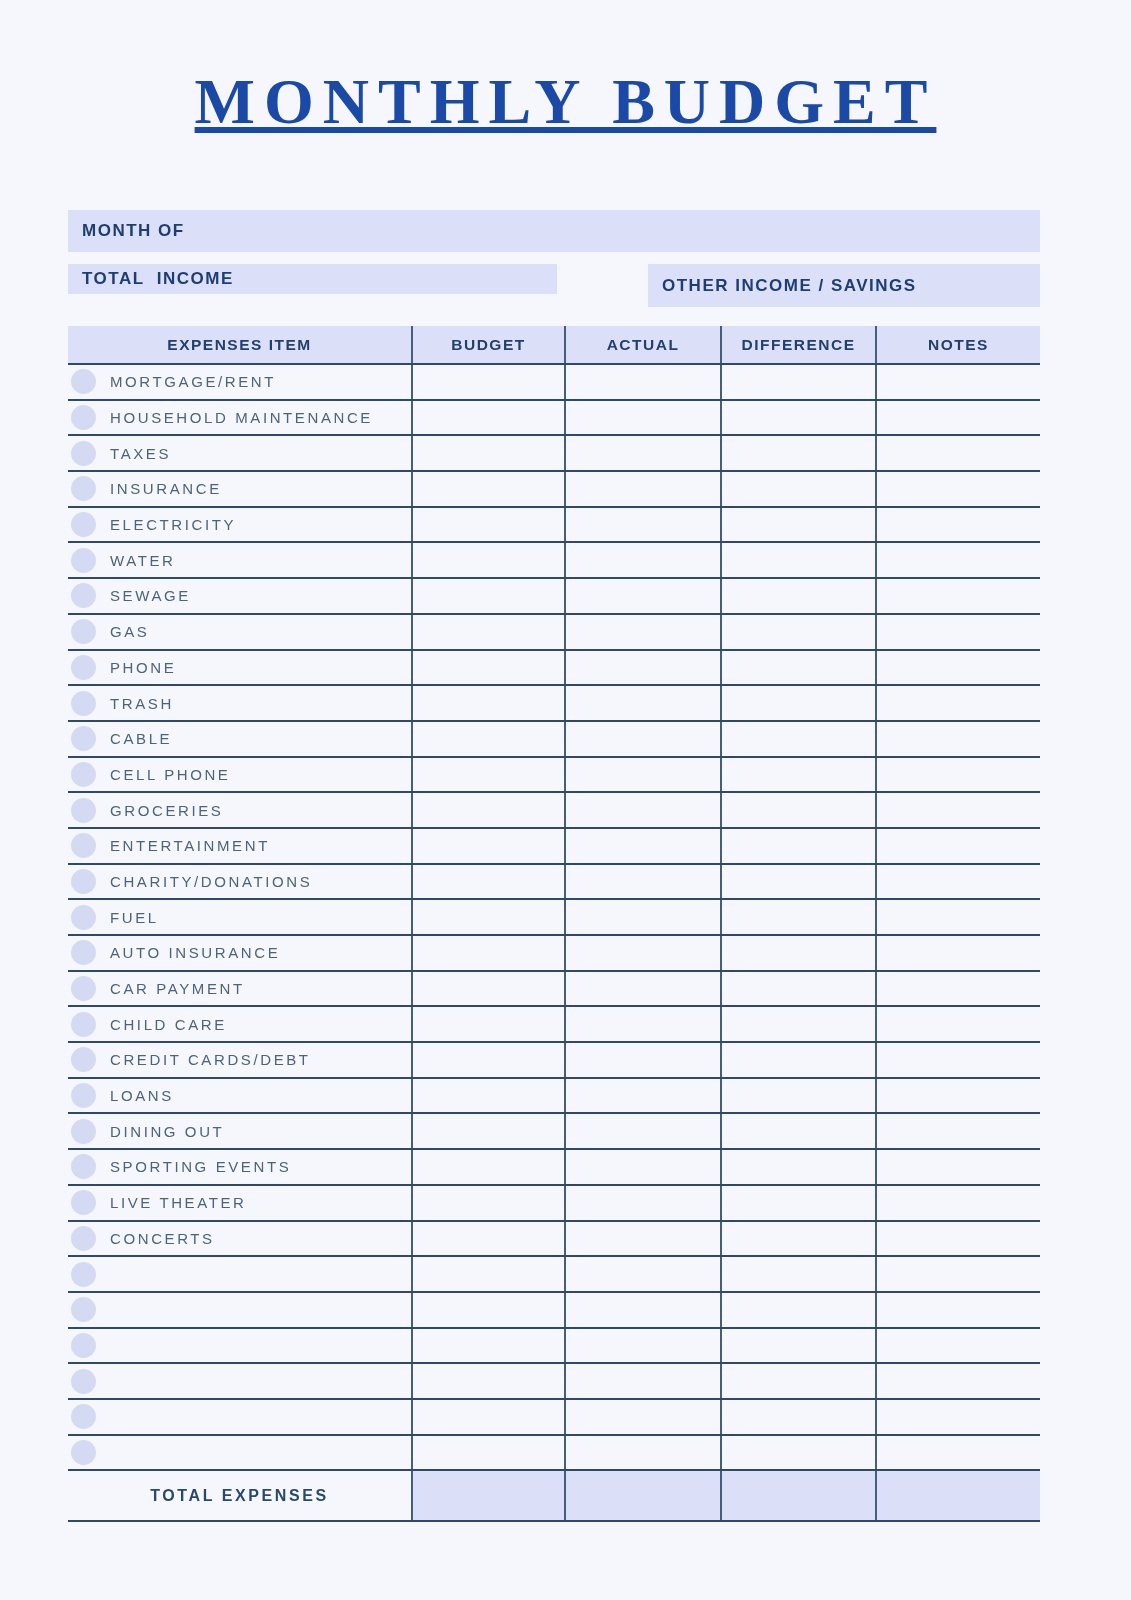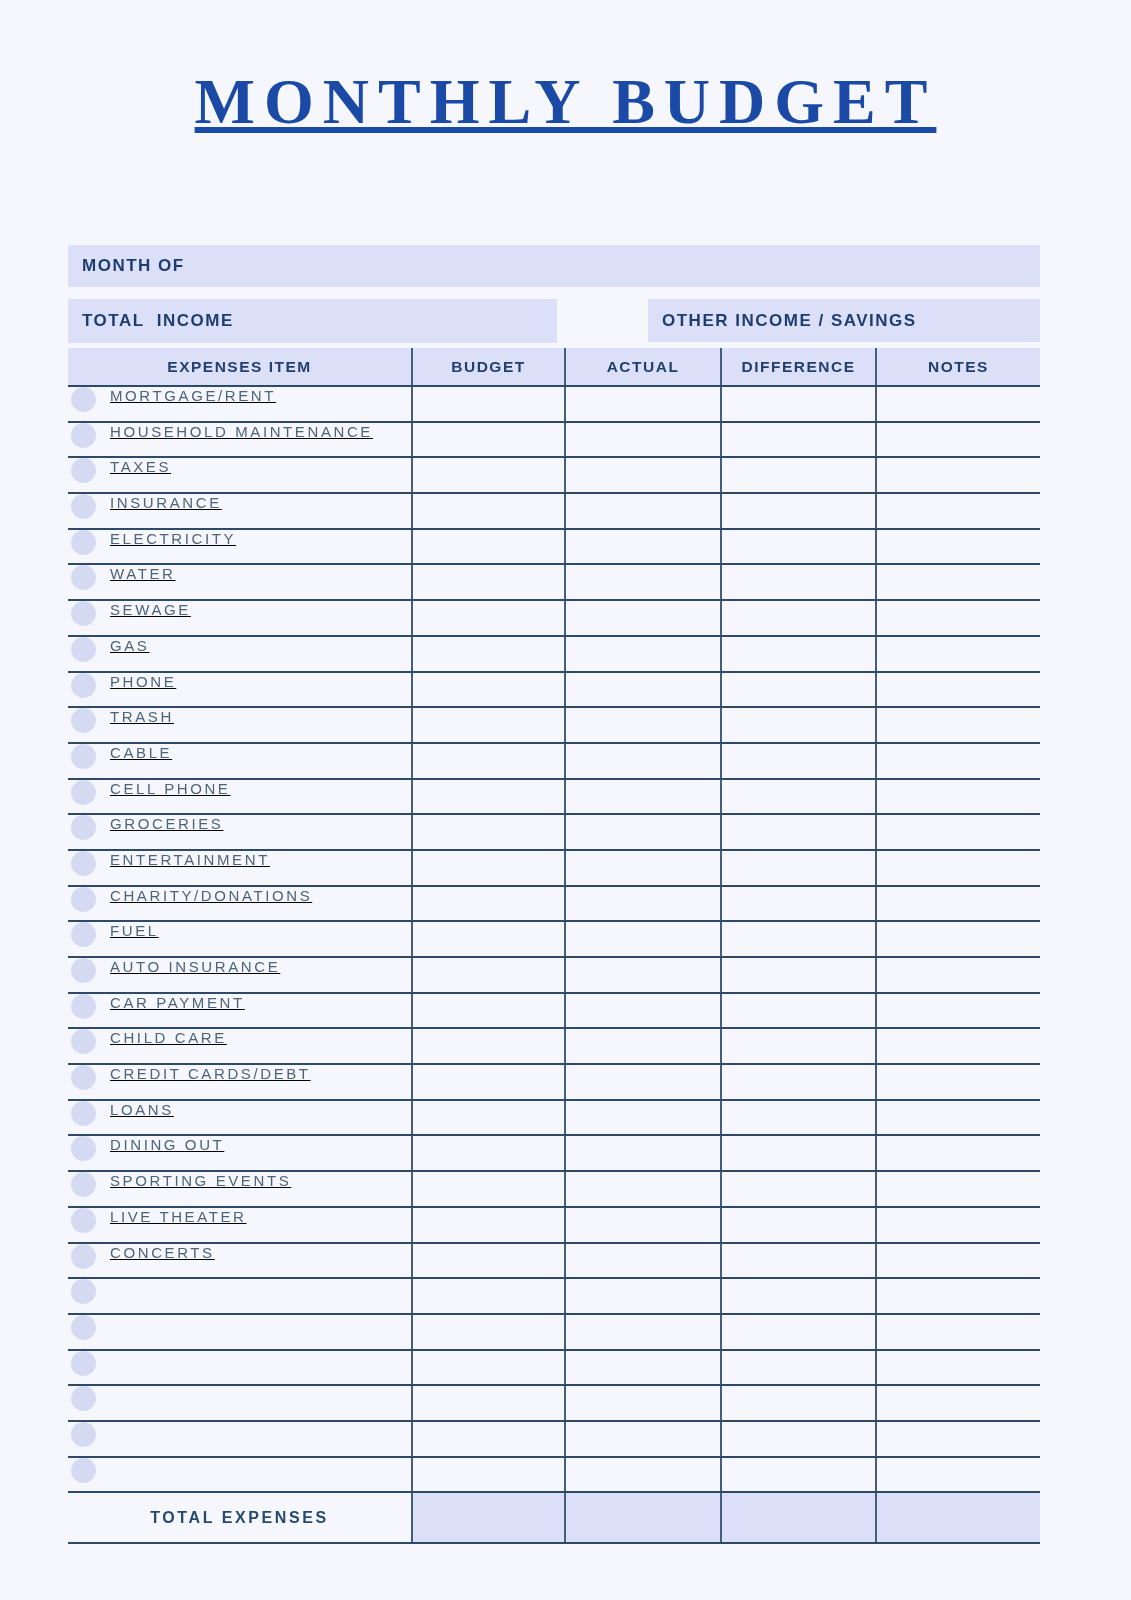--- a/index.html
+++ b/index.html
@@ -29,43 +29,43 @@
 
   .bar {
     background: #dbe0f8;
     display: flex; align-items: center;
     padding: 0 14px;
     color: #1e3e72;
     font-weight: 700;
     font-size: 17px;
     letter-spacing: 1.5px;
   }
-  .month-bar { margin-top: 111px; height: 42px; width: 972px; }
+  .month-bar { margin-top: 76px; height: 42px; width: 972px; }
   .bars-row { margin-top: 12px; display: flex; justify-content: space-between; }
-  .income-bar { height: 44px; width: 489px; }
+  .income-bar { height: 30px; width: 489px; }
   .other-bar  { height: 43px; width: 392px; margin-left: 32px; }
   .bar-label { white-space: pre; }
   .fill-space { flex: 1; height: 100%; }
 
-  .budget-table { margin-top: 5px; width: 972px; }
+  .budget-table { margin-top: 19px; width: 972px; }
   .trow, .thead, .total-row {
     display: grid;
     grid-template-columns: 343px 153px 156px 155px 165px;
     border-bottom: 2px solid #2e4a66;
   }
   .thead { height: 39px; background: #dbe0f8; }
   .thead .hcell {
     display: flex; align-items: center; justify-content: center;
     color: #22406e; font-weight: 700; font-size: 15.5px; letter-spacing: 1.5px;
   }
   .cell { border-left: 2px solid #42607a; }
   .item-cell, .hcell-first, .total-label-cell { border-left: none; }
 
   .trow { height: 35.7px; }
-  .item-cell { display: flex; padding-left: 3px; border-left: none; text-decoration: underline; }
+  .item-cell { display: flex; align-items: center; padding-left: 3px; border-left: none; }
   .bullet {
     width: 25px; height: 25px; border-radius: 50%;
     background: #d5daf3; flex: 0 0 25px;
   }
   .item-label {
     margin-left: 14px;
     color: #4c6379;
     font-size: 15px;
     letter-spacing: 2.6px;
     white-space: nowrap;

